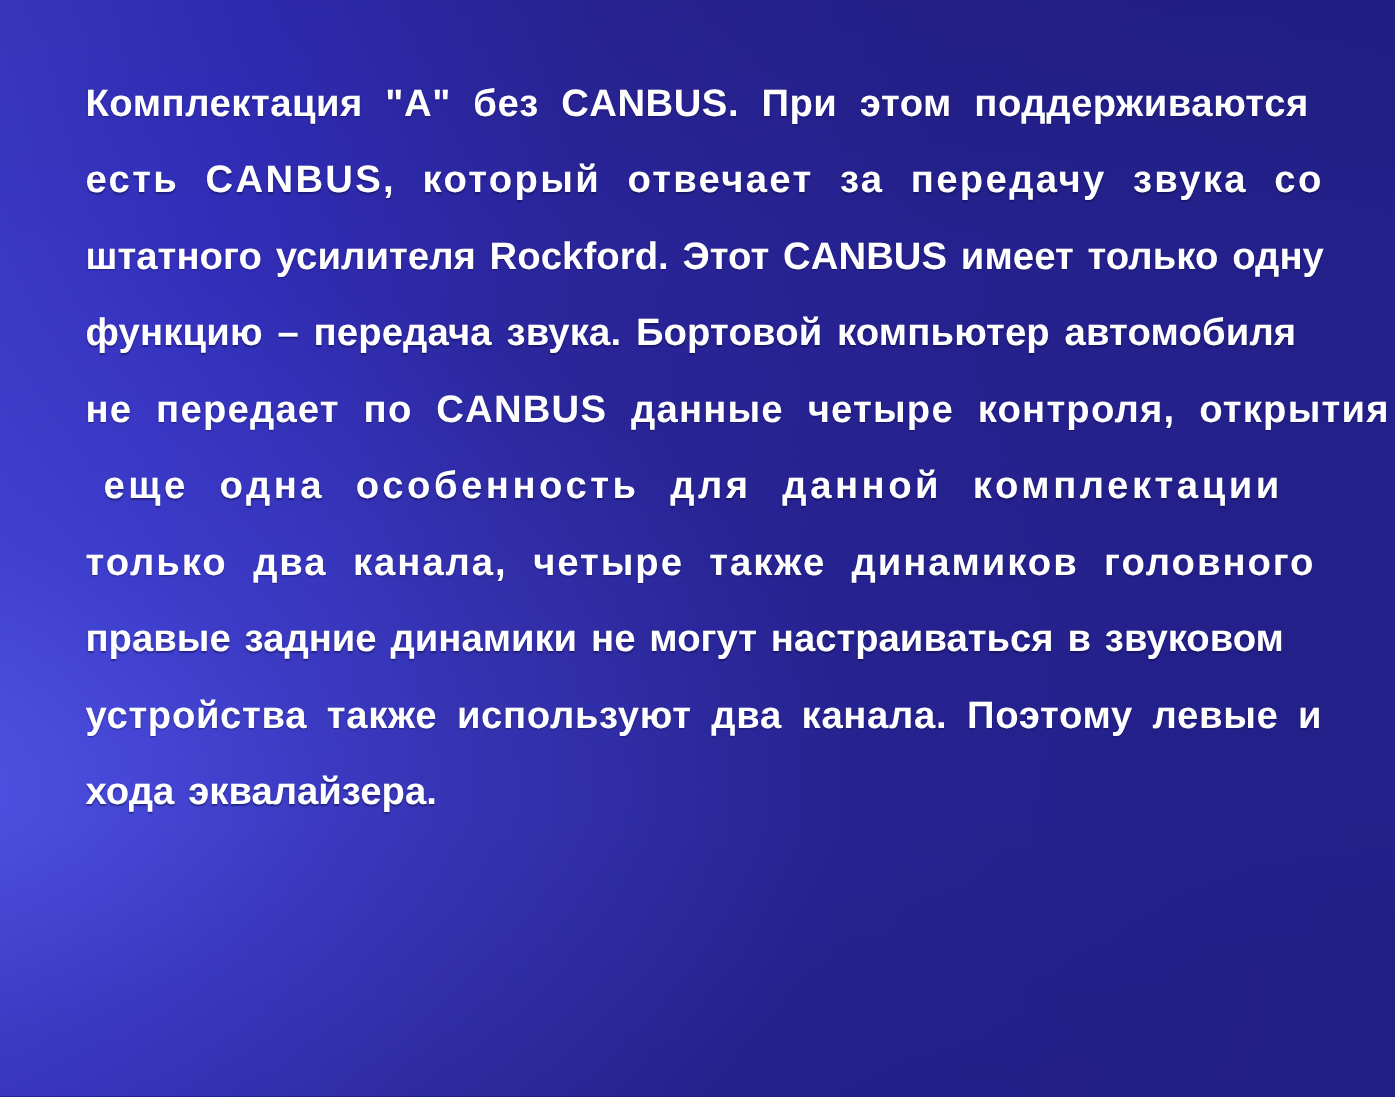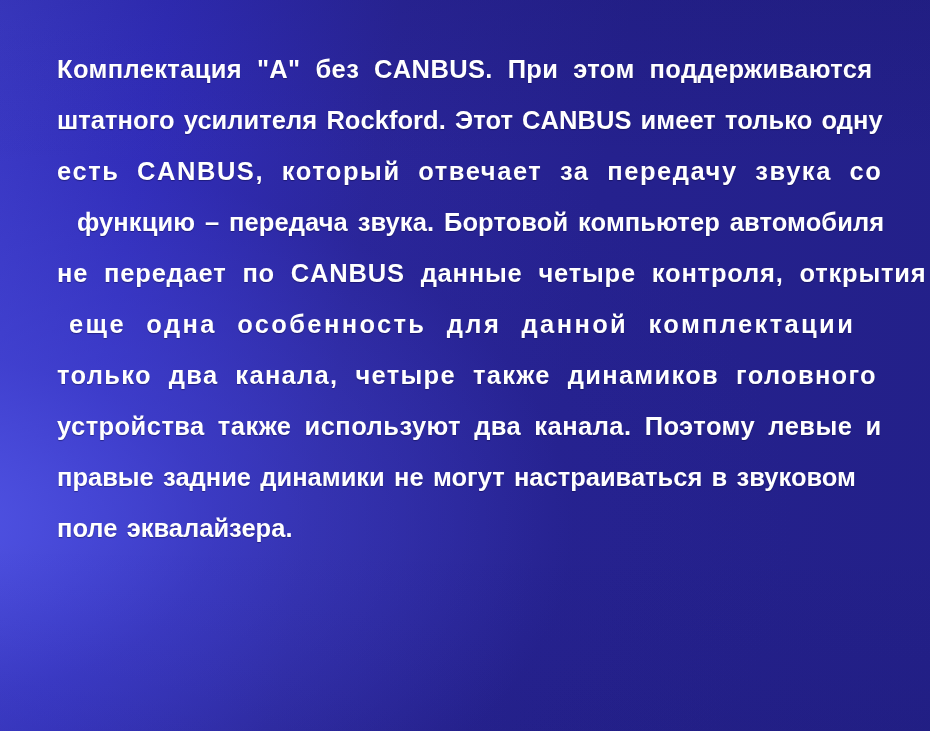--- a/index.html
+++ b/index.html
@@ -40,41 +40,41 @@
     height: 51px;
     white-space: nowrap;
     text-shadow: 0 1px 1px rgba(10,8,60,0.45);
     transform-origin: left center;
   }
   
   .j0  { letter-spacing: 0.35px; word-spacing: 7.5px; }
   .j1  { letter-spacing: 0.25px; word-spacing: 5.0px; }
   .j2  { letter-spacing: 1.55px; word-spacing: 9.0px; }
   .j3  { letter-spacing: 0.05px; word-spacing: 2.0px; }
-  .j4  { letter-spacing: 0.10px; word-spacing: 2.6px; margin-left: 20px; }
+  .j4  { letter-spacing: 0.10px; word-spacing: 2.6px; }
   .j5  { letter-spacing: 0.80px; word-spacing: 8.0px; }
   .j6  { letter-spacing: 0.35px; word-spacing: 5.2px; }
   .j7  { letter-spacing: 2.35px; word-spacing: 11.0px; }
   .j8  { letter-spacing: 0.15px; word-spacing: 3.4px; }
   .j9  { letter-spacing: 1.30px; word-spacing: 8.6px; }
   .j10 { letter-spacing: 0.45px; word-spacing: 5.6px; }
   .j11 { letter-spacing: 0.00px; word-spacing: 2.2px; }
   .j12 { letter-spacing: 0.00px; word-spacing: 2.2px; }
 </style>
 </head>
 <body>
 
 <div id="slide">
 
   <div class="text-block">
     <span class="para-line j0" style="transform: scaleX(1);">Комплектация "A" без CANBUS. При этом поддерживаются</span>
+    <span class="para-line j2" style="transform: scaleX(1);">есть CANBUS, который отвечает за передачу звука со</span>
     <span class="para-line j3" style="transform: scaleX(1);">штатного усилителя Rockford. Этот CANBUS имеет только одну</span>
-    <span class="para-line j2" style="transform: scaleX(1);">есть CANBUS, который отвечает за передачу звука со</span>
     <span class="para-line j4" style="transform: scaleX(1);">функцию – передача звука. Бортовой компьютер автомобиля</span>
     <span class="para-line j5" style="transform: scaleX(1);">не передает по CANBUS данные четыре контроля, открытия</span>
     <span class="para-line j7" style="transform: scaleX(1); margin-left: 12px;">еще одна особенность для данной комплектации</span>
     <span class="para-line j9" style="transform: scaleX(1);">только два канала, четыре также динамиков головного</span>
+    <span class="para-line j11" style="transform: scaleX(1);">правые задние динамики не могут настраиваться в звуковом</span>
     <span class="para-line j10" style="transform: scaleX(1);">устройства также используют два канала. Поэтому левые и</span>
-    <span class="para-line j11" style="transform: scaleX(1);">правые задние динамики не могут настраиваться в звуковом</span>
-    <span class="para-line j12">поле эквалайзера.</span>
+    <span class="para-line j12">хода эквалайзера.</span>
   </div>
 
 </div>
 
 </body></html>

